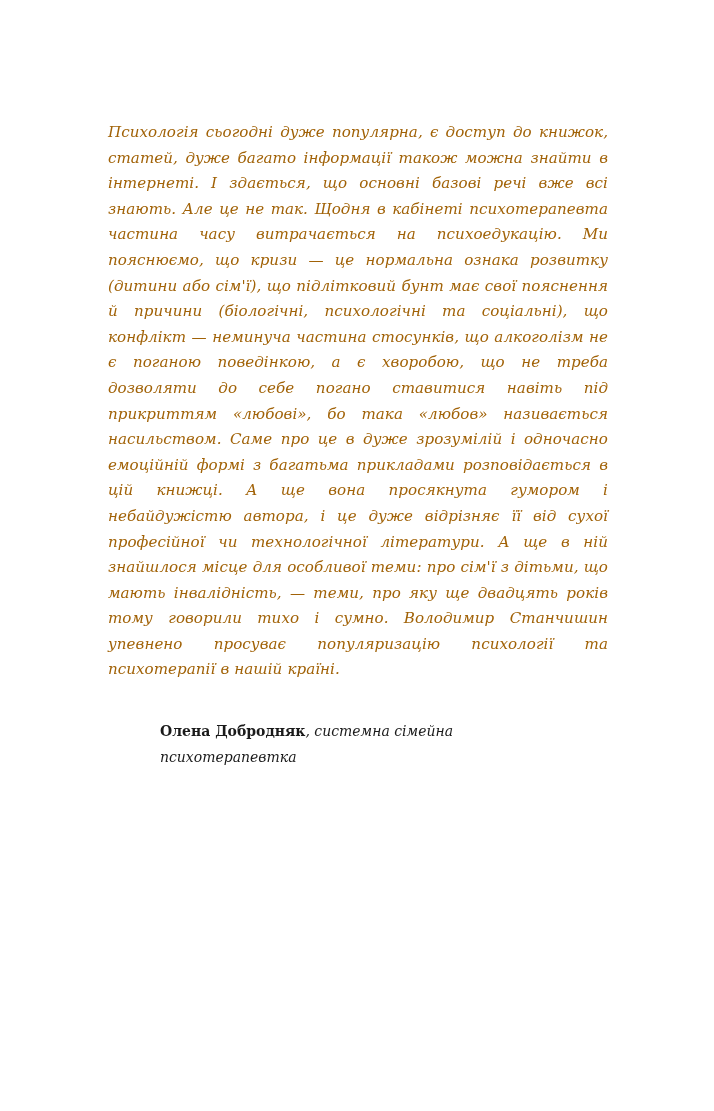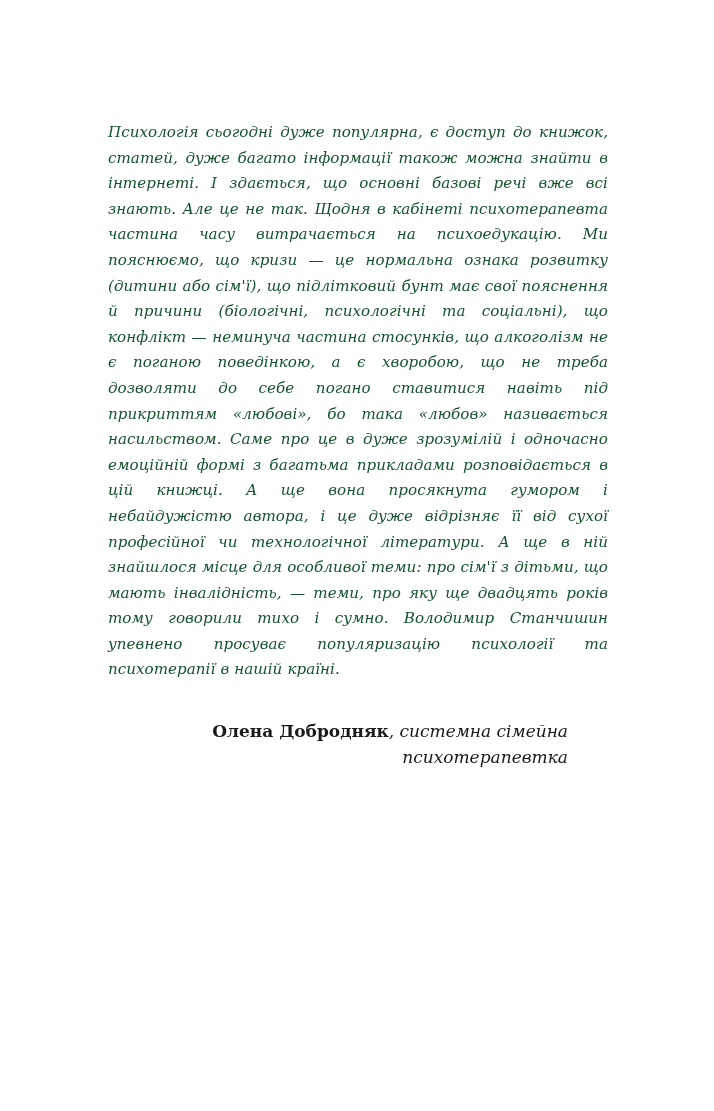--- a/index.html
+++ b/index.html
@@ -19,37 +19,37 @@
     position: absolute;
     left: 108px;
     top: 120px;
     width: 500px;
   }
   .body-text {
     font-family: "DejaVu Serif", "Liberation Serif", serif;
     font-style: italic;
     font-size: 15.1px;
     line-height: 25.6px;
-    color: #14532d;
+    color: #a16207;
     text-align: justify;
     text-justify: inter-word;
     margin: 0;
     letter-spacing: 0.05px;
     word-spacing: 0.2px;
   }
   .attribution {
-    margin: 12px;
+    margin: 0;
     padding-left: 52px;
     margin-top: 36px;
     font-family: "DejaVu Serif", "Liberation Serif", serif;
     font-style: italic;
-    font-size: 17px;
+    font-size: 14px;
     line-height: 25.6px;
     color: #1a1a1a;
-    text-align: right;
+    text-align: left;
     width: 448px;
     box-sizing: border-box;
   }
   .attribution .author {
     font-weight: bold;
     font-style: normal;
   }
 </style>
 </head>
 <body>

